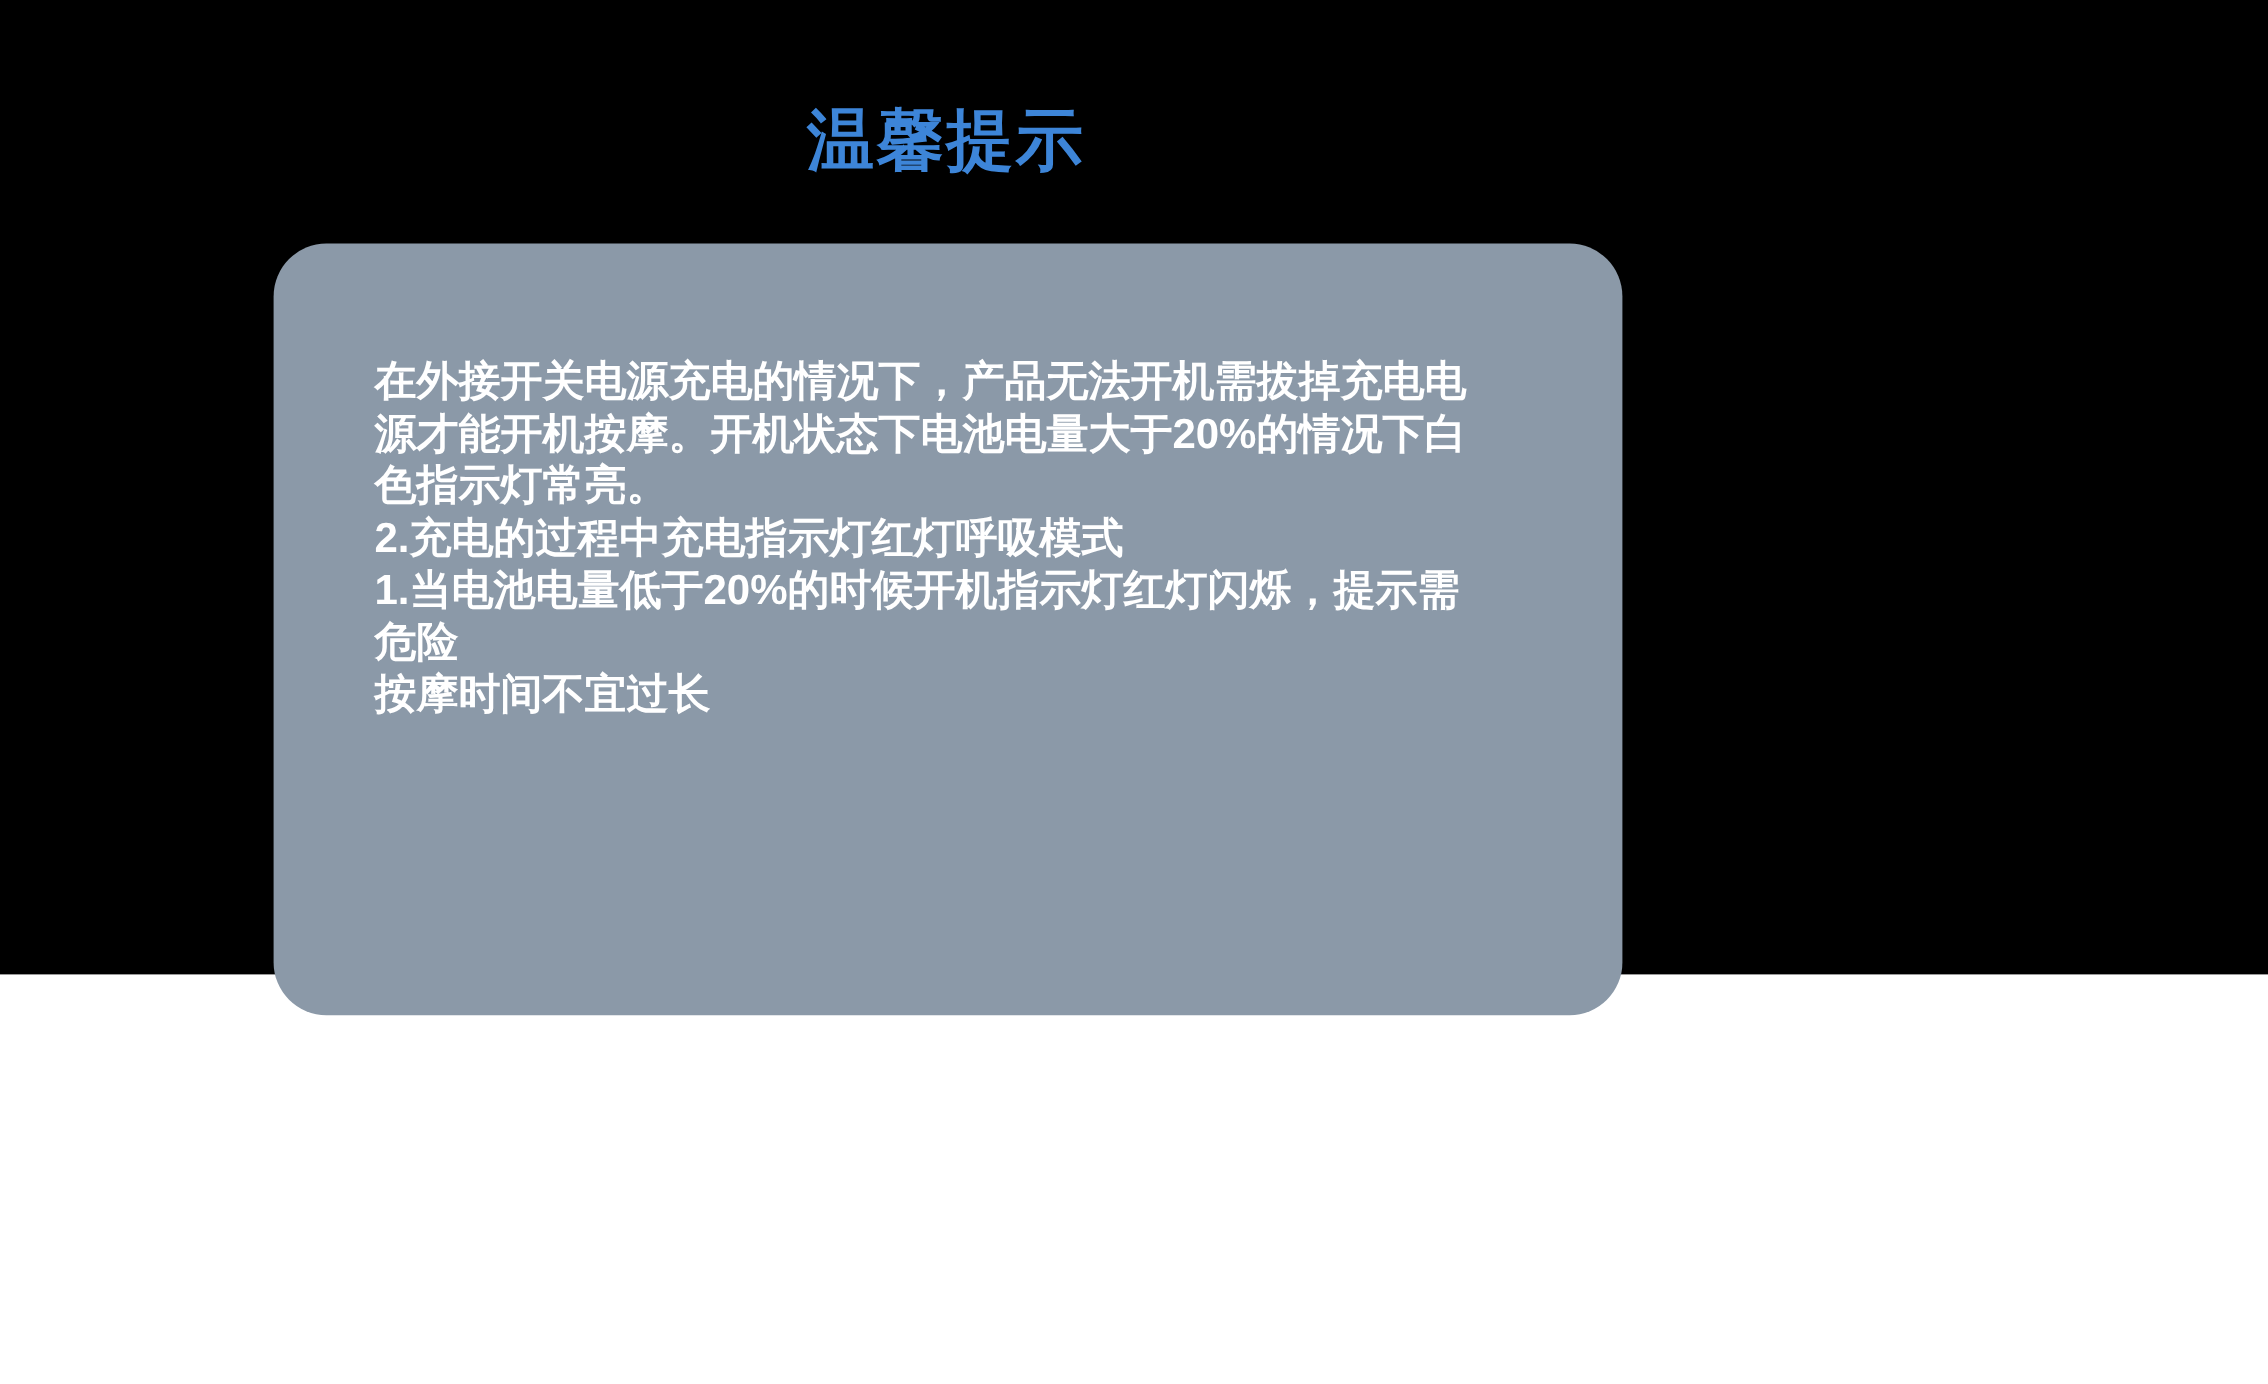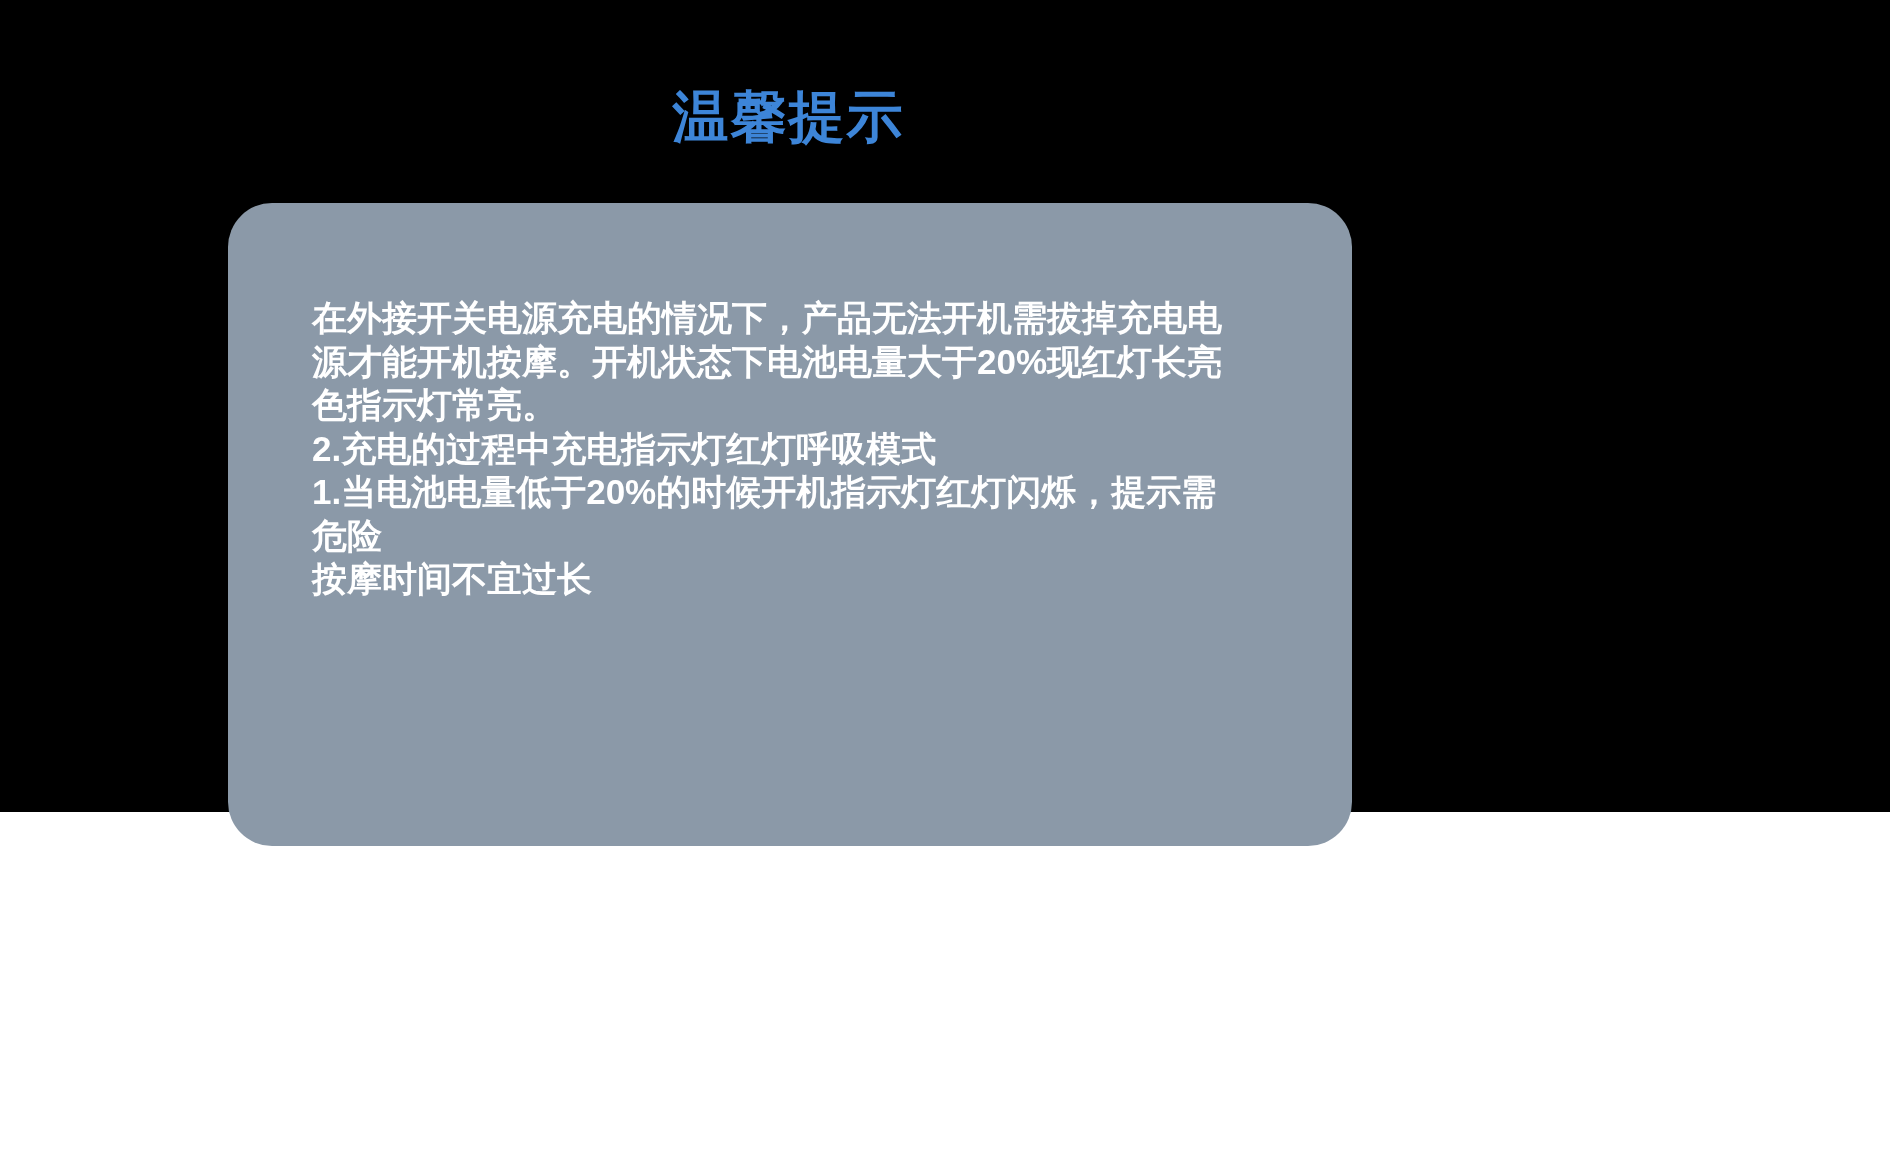--- a/index.html
+++ b/index.html
@@ -62,21 +62,21 @@
 </head>
 <body>
 
 <div class="page">
 
   <div class="notice-title">温馨提示</div>
 
   <div class="notice-card">
     <div class="notice-body">
       <span class="notice-line">在外接开关电源充电的情况下，产品无法开机需拔掉充电电</span>
-      <span class="notice-line">源才能开机按摩。开机状态下电池电量大于20%现红灯长亮</span>
+      <span class="notice-line">源才能开机按摩。开机状态下电池电量大于20%的情况下白</span>
       <span class="notice-line">色指示灯常亮。</span>
       <span class="notice-line">2.充电的过程中充电指示灯红灯呼吸模式</span>
       <span class="notice-line">1.当电池电量低于20%的时候开机指示灯红灯闪烁，提示需</span>
       <span class="notice-line">危险</span>
       <span class="notice-line">按摩时间不宜过长</span>
     </div>
   </div>
 
 </div>
 

